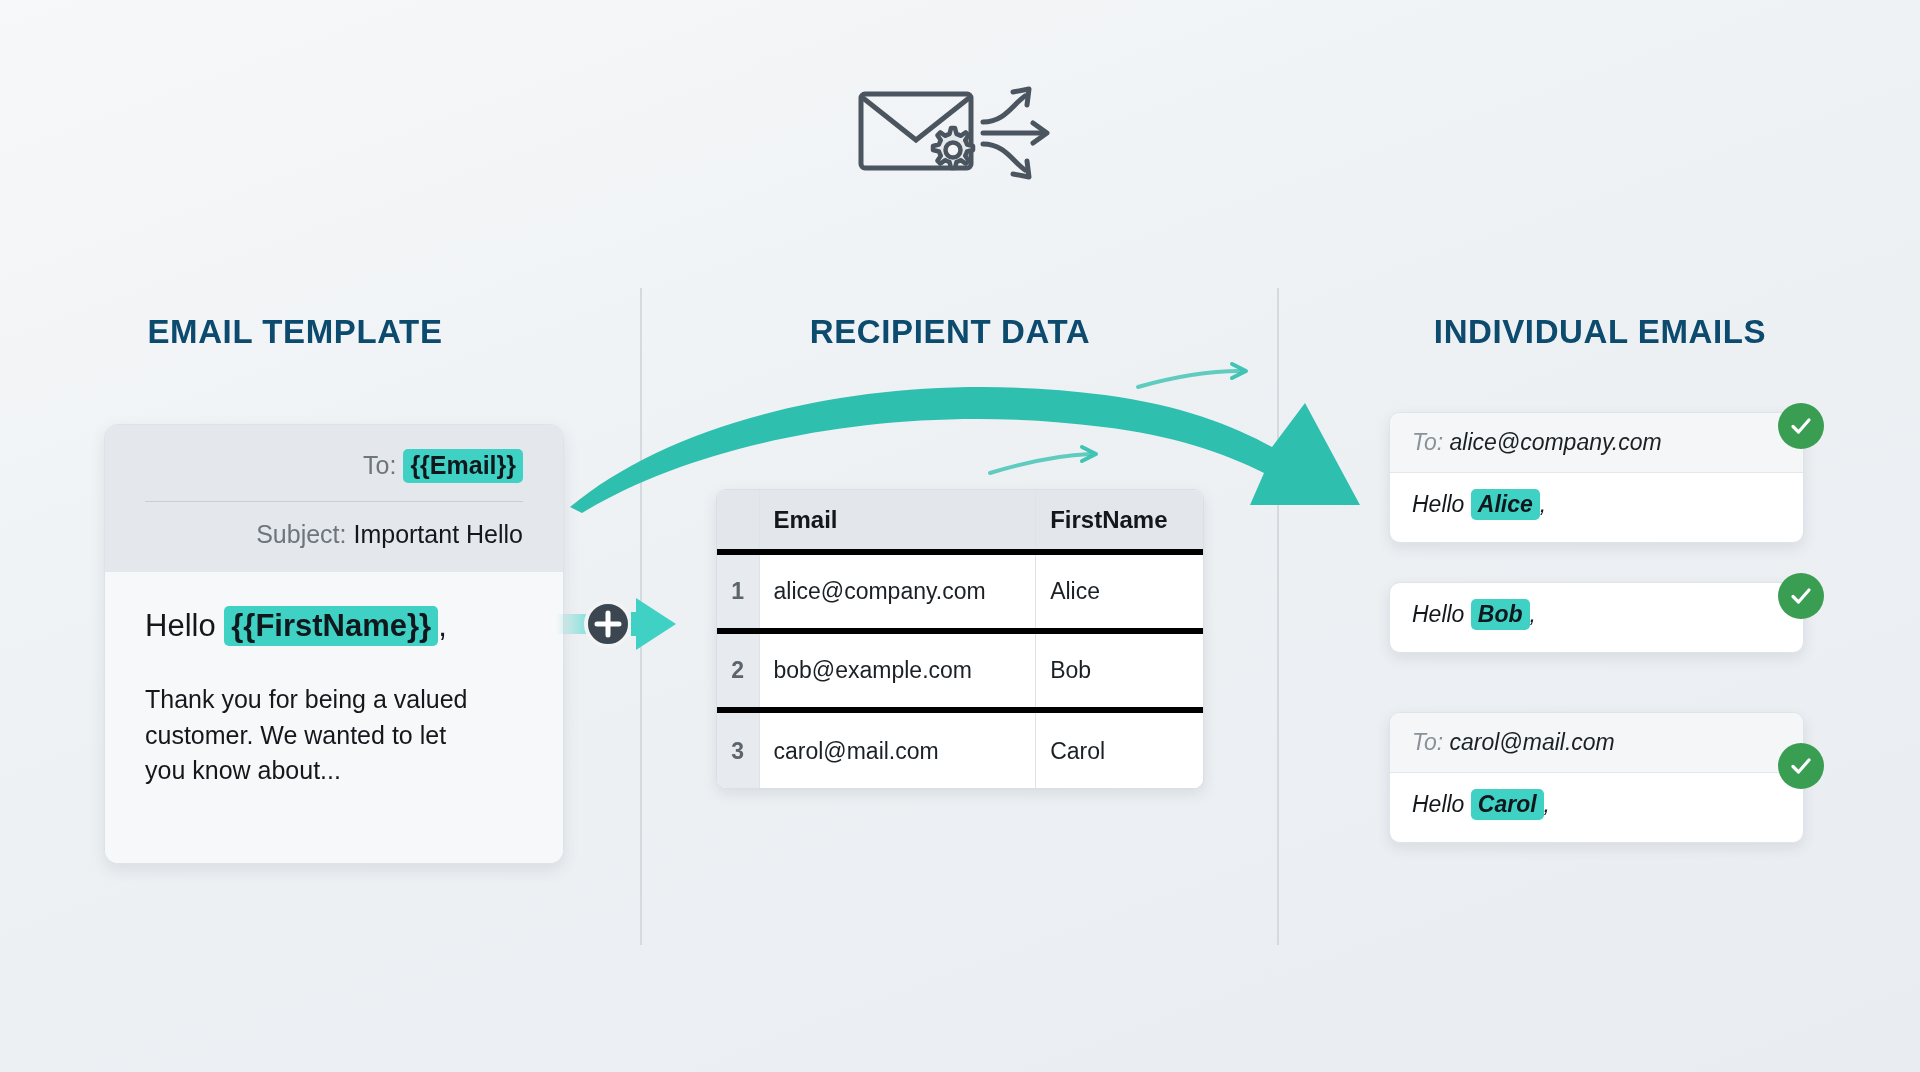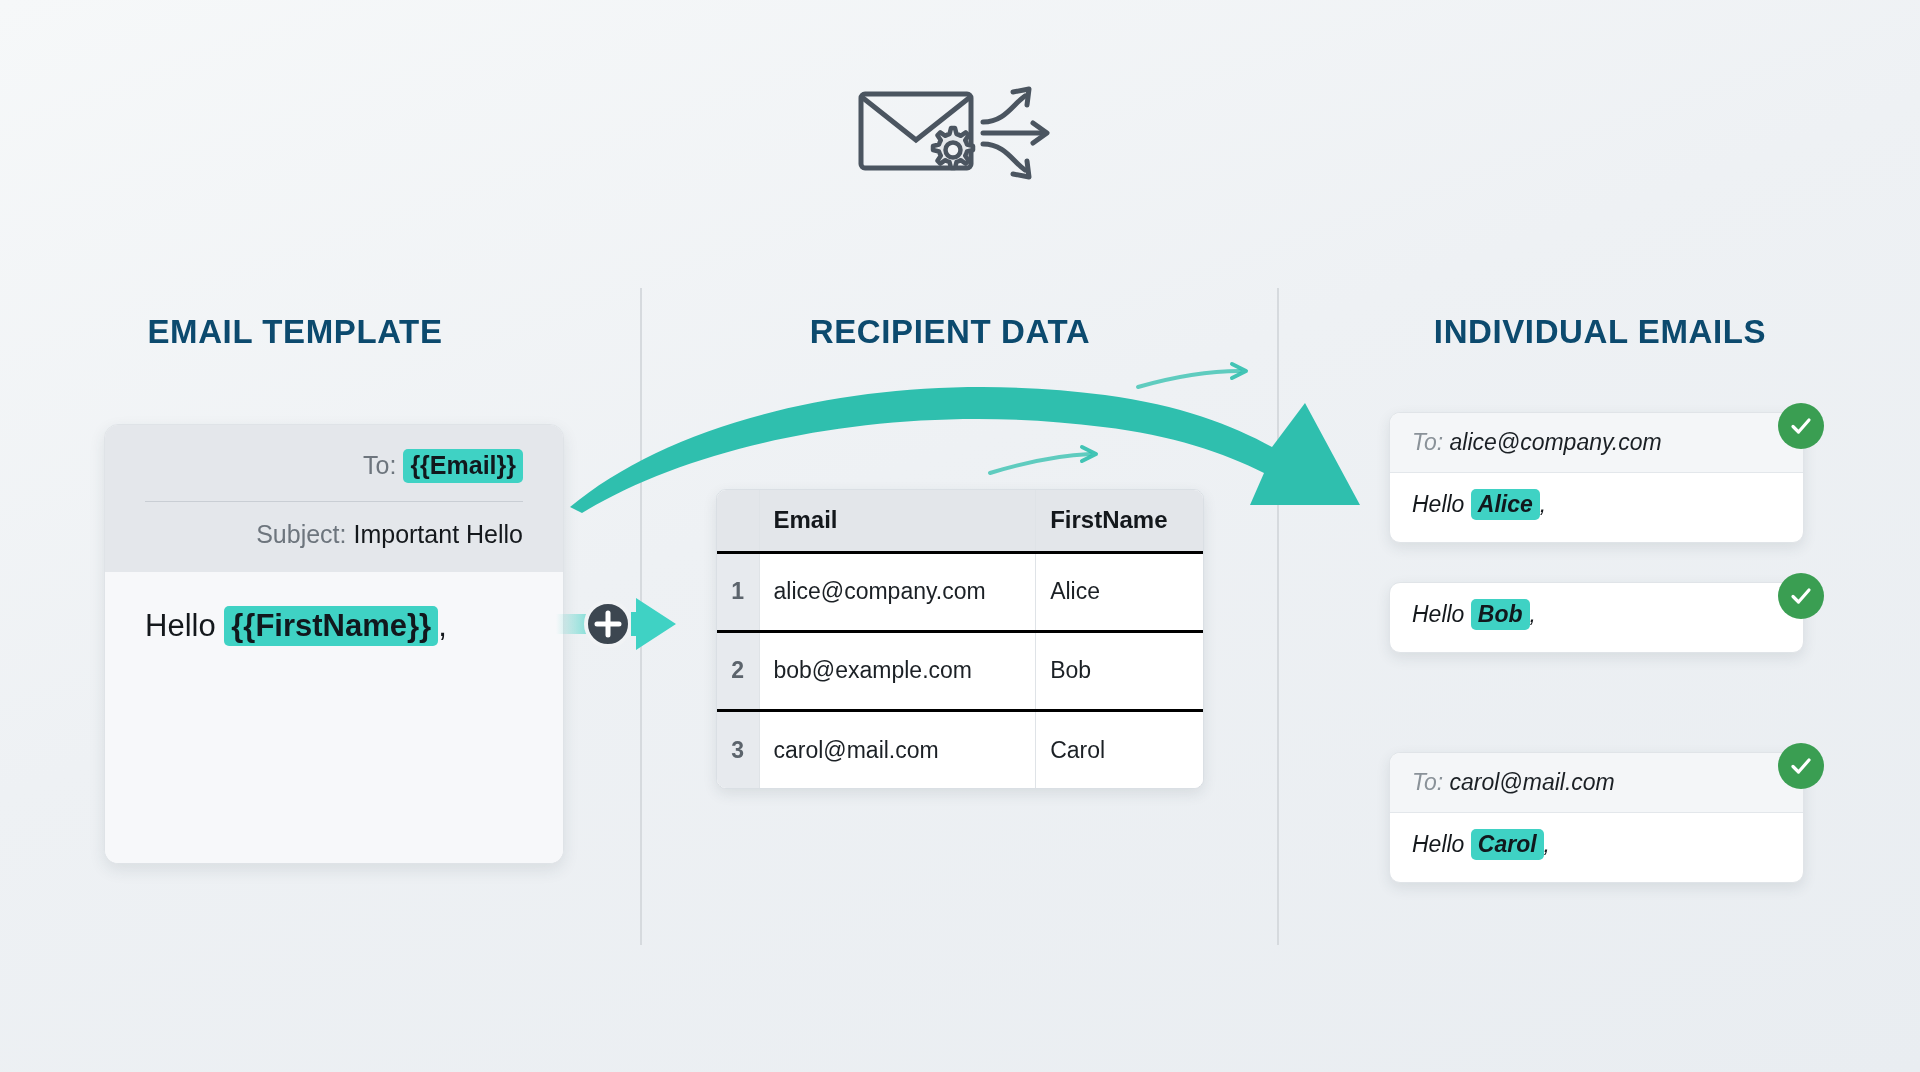--- a/index.html
+++ b/index.html
@@ -140,21 +140,21 @@
     background: #ffffff;
     border: 1px solid #dadfe4;
   }
   #recipient-table table {
     border-collapse: collapse;
     width: 100%;
     height: 100%;
   }
   #recipient-table th, #recipient-table td {
     border-right: 1px solid #dfe3e7;
-    border-bottom: 3px solid #000000;
+    border-bottom: 6px solid #000000;
     text-align: left;
   }
   #recipient-table th {
     background: #e3e6ea;
     font-size: 24px;
     font-weight: bold;
     color: #14181c;
     height: 62px;
     padding: 0 14px;
   }
@@ -183,21 +183,21 @@
     width: 415px;
     border-radius: 11px;
     background: #ffffff;
     border: 1px solid #e0e4e8;
     box-shadow: 0 5px 14px rgba(40,55,70,0.10);
     overflow: hidden;
     font-style: italic;
   }
   #email-card-0 { left: 1389px; top: 412px; }
   #email-card-1 { left: 1389px; top: 582px; }
-  #email-card-2 { left: 1389px; top: 752px; }
+  #email-card-2 { left: 1389px; top: 712px; }
   .email-to {
     background: #f4f6f8;
     font-size: 23px;
     color: #1b2025;
     padding: 16px 22px;
     border-bottom: 1px solid #e3e7eb;
     white-space: nowrap;
   }
   .email-to .to-label { color: #8a9299; }
   .email-body {
@@ -255,20 +255,21 @@
     <div class="tpl-line">
       <span class="tpl-label">Subject:</span>
       <span>Important Hello</span>
     </div>
   </div>
   <div id="template-body">
     <div id="tpl-greeting">
       <span>Hello</span>
       <span class="hl">{{FirstName}}</span><span>,</span>
     </div>
+    <div id="tpl-paragraph">Thank you for being a valued customer. We wanted to let you know about...</div>
   </div>
 </div>
 
 <svg id="merge-connector" viewBox="0 0 140 76" fill="none">
   <defs>
     <linearGradient id="tealFade" x1="0" y1="0" x2="1" y2="0">
       <stop offset="0%" stop-color="#3fd2c4" stop-opacity="0"></stop>
       <stop offset="100%" stop-color="#3fd2c4" stop-opacity="0.85"></stop>
     </linearGradient>
   </defs>

